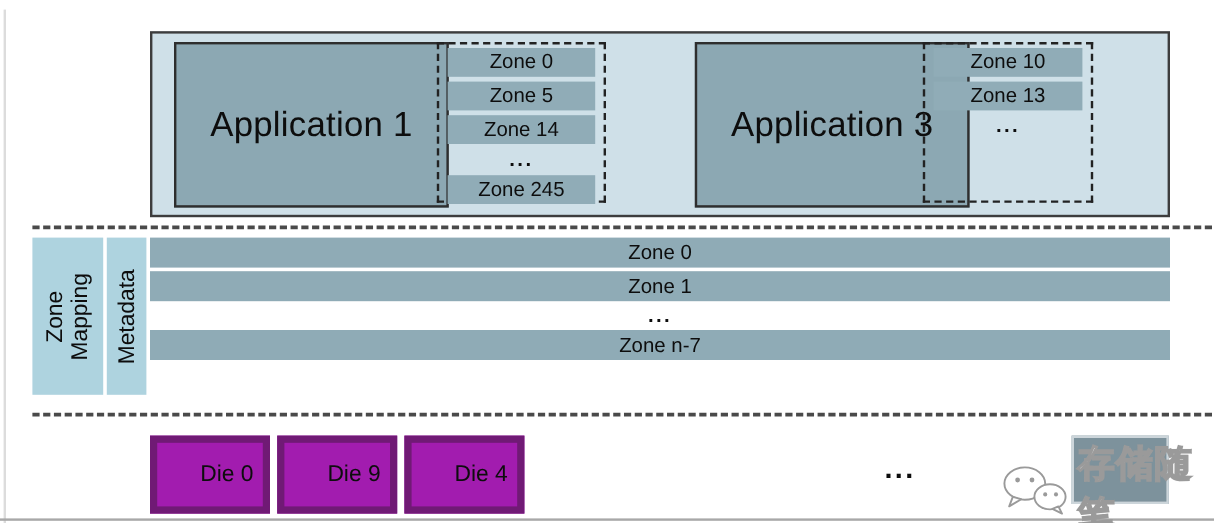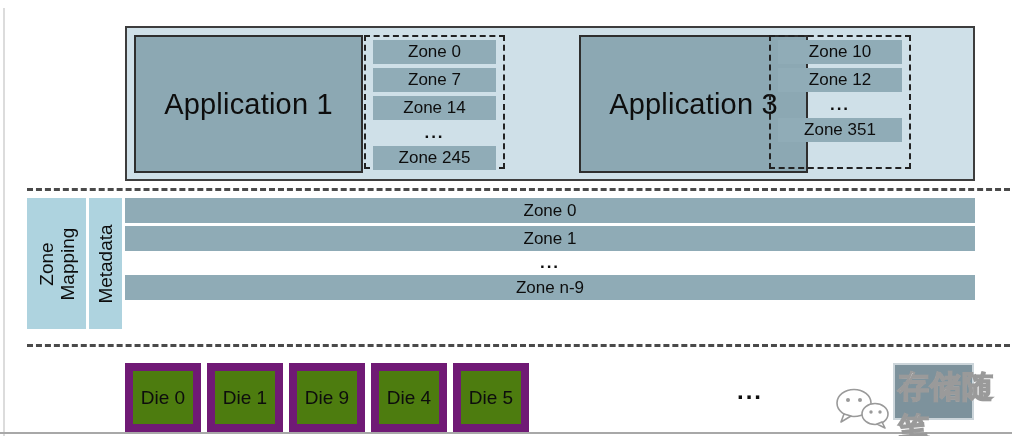--- a/index.html
+++ b/index.html
@@ -10,21 +10,21 @@
   
   .left-edge-line{position:absolute;left:3px;top:8px;width:2px;height:428px;background:#dcdcdc;}
   .bottom-edge-line{position:absolute;left:0;top:432px;width:1012px;height:2px;background:#a8a8a8;}
 
   
   .apps-panel{position:absolute;left:125px;top:26px;width:846px;height:151px;
     background:#cfe0e8;border:2px solid #3d3d3d;}
   .app-box{position:absolute;top:7px;height:134px;width:225px;background:#8ca8b3;
     border:2px solid #2e2e2e;display:flex;align-items:center;justify-content:center;
     font-size:29px;letter-spacing:.2px;}
-  .app1{left:7px;text-align:right;}
+  .app1{left:18px;text-align:right;}
   .app2{left:452px;}
   .zone-list{position:absolute;top:7px;height:134px;border:2px dashed #222;
     display:flex;flex-direction:column;gap:4px;padding:3px 7px;box-sizing:border-box;}
   .zl1{left:237px;width:141px;}
   .zl2{left:642px;width:142px;}
   .zone-bar{background:#90acb7;height:24px;flex:0 0 auto;display:flex;align-items:center;
     justify-content:center;font-size:17px;}
   .zone-dots{height:18px;flex:0 0 auto;display:flex;align-items:center;justify-content:center;
     font-size:17px;font-weight:700;letter-spacing:2px;}
 
@@ -42,22 +42,22 @@
   .vtext.wrap{white-space:normal;width:96px;}
   .zone-rows{position:absolute;left:125px;top:198px;width:850px;height:131px;
     display:flex;flex-direction:column;gap:3px;}
   .zone-row{background:#8fabb6;height:25px;flex:0 0 auto;display:flex;align-items:center;
     justify-content:center;font-size:17px;}
   .zone-row-dots{height:18px;flex:0 0 auto;display:flex;align-items:center;justify-content:center;
     font-size:17px;font-weight:700;letter-spacing:2px;}
 
   
   .die-row{position:absolute;left:125px;top:363px;display:flex;gap:6px;}
-  .die-box{width:60px;height:53px;background:#4d7c0f;border:8px solid #701a75;
-    display:flex;align-items:center;justify-content:center;font-size:19px;flex:0 0 auto;}
+  .die-box{width:60px;height:53px;background:#a21caf;border:6px solid #701a75;
+    display:flex;align-items:center;justify-content:center;font-size:19px;flex:0 0 auto;padding-left:28px;}
   .die-ellipsis{position:absolute;left:726px;top:377px;width:48px;text-align:center;
     font-size:24px;font-weight:700;letter-spacing:2px;}
   .last-die{position:absolute;left:893px;top:363px;width:77px;height:53px;background:#7d929c;
     border:2px solid #ccd5da;}
 
   
   .watermark{position:absolute;left:830px;top:366px;display:flex;align-items:center;gap:4px;}
   .wm-icon{width:64px;height:48px;flex:0 0 auto;}
   .wm-text{font-size:31px;font-weight:700;color:#ffffff;letter-spacing:1px;
     -webkit-text-stroke:1.3px #9a9a9a;
@@ -70,61 +70,58 @@
 
   <div class="left-edge-line"></div>
   <div class="bottom-edge-line"></div>
 
   <div class="apps-panel">
     <div class="app-box app1">
       <span>Application 1</span>
     </div>
     <div class="zone-list zl1">
       <div class="zone-bar">Zone 0</div>
-      <div class="zone-bar">Zone 7</div>
+      <div class="zone-bar">Zone 5</div>
       <div class="zone-bar">Zone 14</div>
       <div class="zone-dots">...</div>
       <div class="zone-bar">Zone 245</div>
     </div>
 
     <div class="app-box app2">
       <span>Application 3</span>
     </div>
     <div class="zone-list zl2">
       <div class="zone-bar">Zone 10</div>
-      <div class="zone-bar">Zone 12</div>
+      <div class="zone-bar">Zone 13</div>
       <div class="zone-dots">...</div>
-      <div class="zone-bar">Zone 351</div>
     </div>
   </div>
 
   <div class="dash-line dash1"></div>
 
   <div class="side-label zm-box">
     <div class="vtext wrap">Zone Mapping</div>
   </div>
   <div class="side-label md-box">
     <div class="vtext">Metadata</div>
   </div>
 
   <div class="zone-rows">
     <div class="zone-row">Zone 0</div>
     <div class="zone-row">Zone 1</div>
     <div class="zone-row-dots">...</div>
-    <div class="zone-row">Zone n-9</div>
+    <div class="zone-row">Zone n-7</div>
   </div>
 
   <div class="dash-line dash2"></div>
 
   <div class="die-row">
     <div class="die-box">Die 0</div>
-    <div class="die-box">Die 1</div>
     <div class="die-box">Die 9</div>
     <div class="die-box">Die 4</div>
-    <div class="die-box">Die 5</div>
   </div>
   <div class="die-ellipsis">...</div>
   <div class="last-die"></div>
 
   <div class="watermark">
     <svg class="wm-icon" viewBox="0 0 64 48">
       <g fill="#ffffff" stroke="#9a9a9a" stroke-width="1.6">
         <ellipse cx="24" cy="19" rx="17" ry="13.5"></ellipse>
         <path d="M14 30 L11 38 L21 32 Z" stroke-linejoin="round"></path>
         <ellipse cx="45" cy="30" rx="13" ry="10.5"></ellipse>

